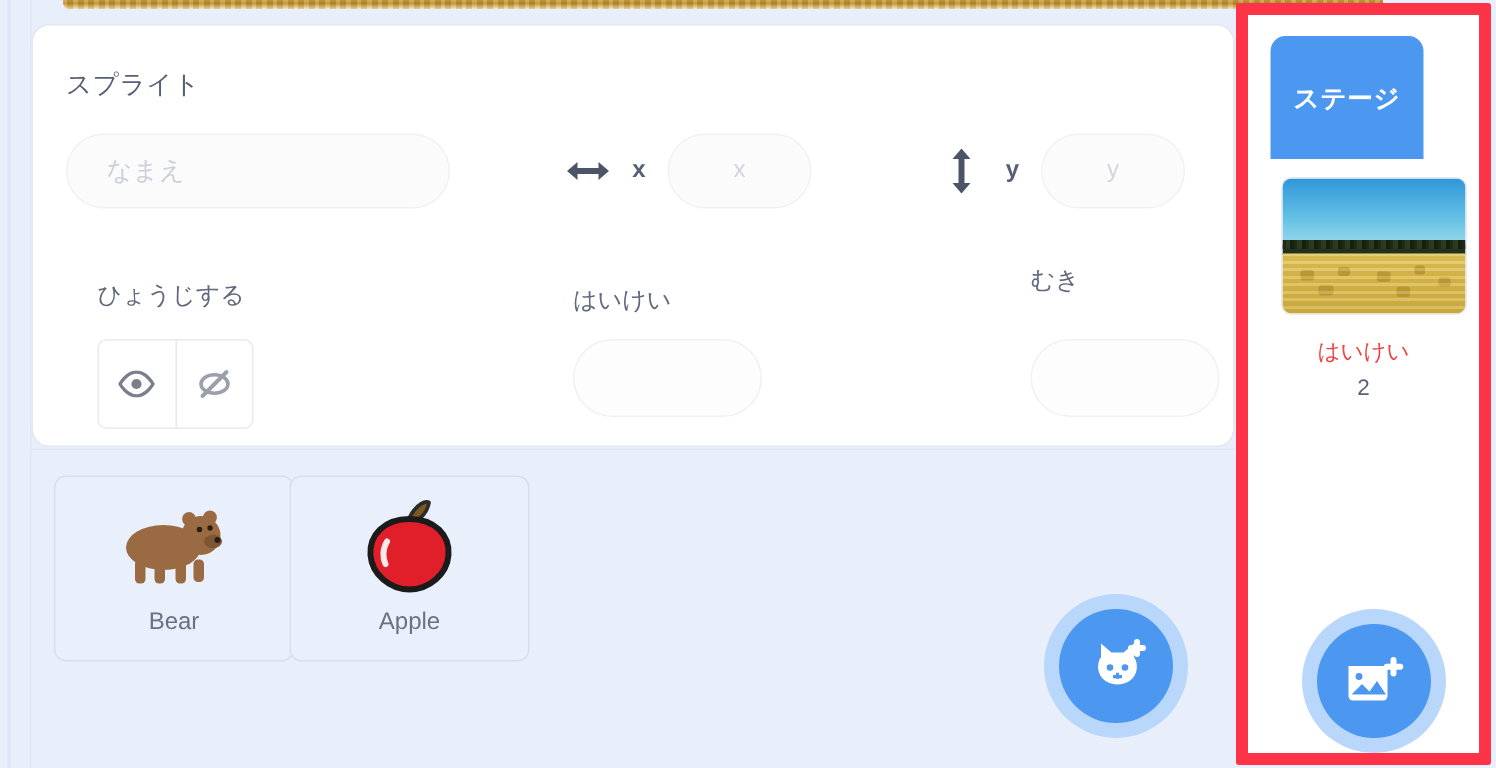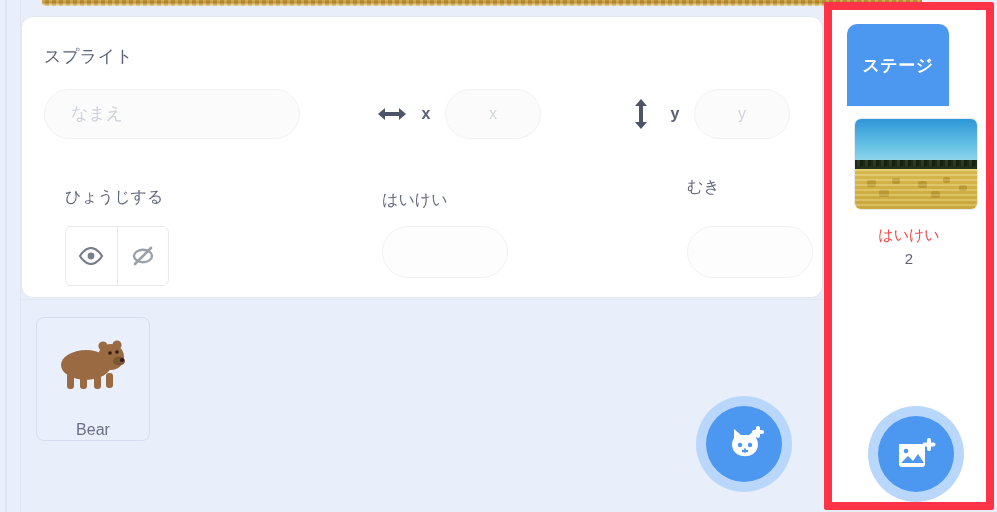--- a/index.html
+++ b/index.html
@@ -147,30 +147,29 @@
     position: absolute;
     left: 21px; top: 299px;
     width: 802px; height: 213px;
     background: #e8eefa;
     border-top: 1px solid #e3e7ef;
   }
 
   .sprite-card {
     position: absolute;
     top: 17px;
-    width: 114px; height: 124px;
+    width: 160px; height: 124px;
     background: #eaf0fb;
     border: 1px solid #d6deef;
     border-radius: 8px;
     display: flex;
     flex-direction: column;
     align-items: center;
     justify-content: flex-start;
     padding-top: 14px;
-    gap: 15px;
   }
   .sprite-card.c0 { left: 15px; }
   .sprite-card.c1 { left: 172px; }
 
   .sprite-thumb {
     width: 86px; height: 66px;
     display: flex; align-items: center; justify-content: center;
   }
   .sprite-name {
     margin-top: 8px;
@@ -365,20 +364,30 @@
           </g>
           <ellipse cx="66" cy="26" rx="6" ry="4.5" fill="#7d5635"></ellipse>
           <circle cx="69" cy="25" r="2" fill="#2b1d12"></circle>
           <circle cx="57" cy="18" r="1.8" fill="#2b1d12"></circle>
           <circle cx="64" cy="17" r="1.8" fill="#2b1d12"></circle>
         </svg>
       </div>
       <div class="sprite-name">Bear</div>
     </div>
 
+    <div class="sprite-card c1">
+      <div class="sprite-thumb">
+        <svg width="70" height="64" viewBox="0 0 70 64">
+          <path d="M35 12 C40 2 46 1 48 2 C47 8 43 13 37 15 Z" fill="#7b5a21" stroke="#2b2b2b" stroke-width="2.5" stroke-linejoin="round"></path>
+          <path d="M35 13 C18 13 8 24 9 37 C10 50 22 60 35 60 C48 60 60 50 61 37 C62 24 52 13 35 13 Z" fill="#e01f2b" stroke="#1b1b1b" stroke-width="4"></path>
+          <path d="M20 28 C17 33 17 39 19 43" stroke="#ffffff" stroke-width="4" fill="none" stroke-linecap="round" opacity=".9"></path>
+        </svg>
+      </div>
+      <div class="sprite-name">Apple</div>
+    </div>
 
   </div>
 
   <div class="fab fab-outer fab-sprite">
     <div class="fab-inner">
       <svg width="44" height="40" viewBox="0 0 44 40">
         <g fill="#ffffff">
           <path d="M12 14 L12 5 L19 11 L27 11 L34 5 L34 14 C37 18 37 26 31 30 C26 33 20 33 15 30 C9 26 9 18 12 14 Z"></path>
         </g>
         <g fill="#4c97f0">

